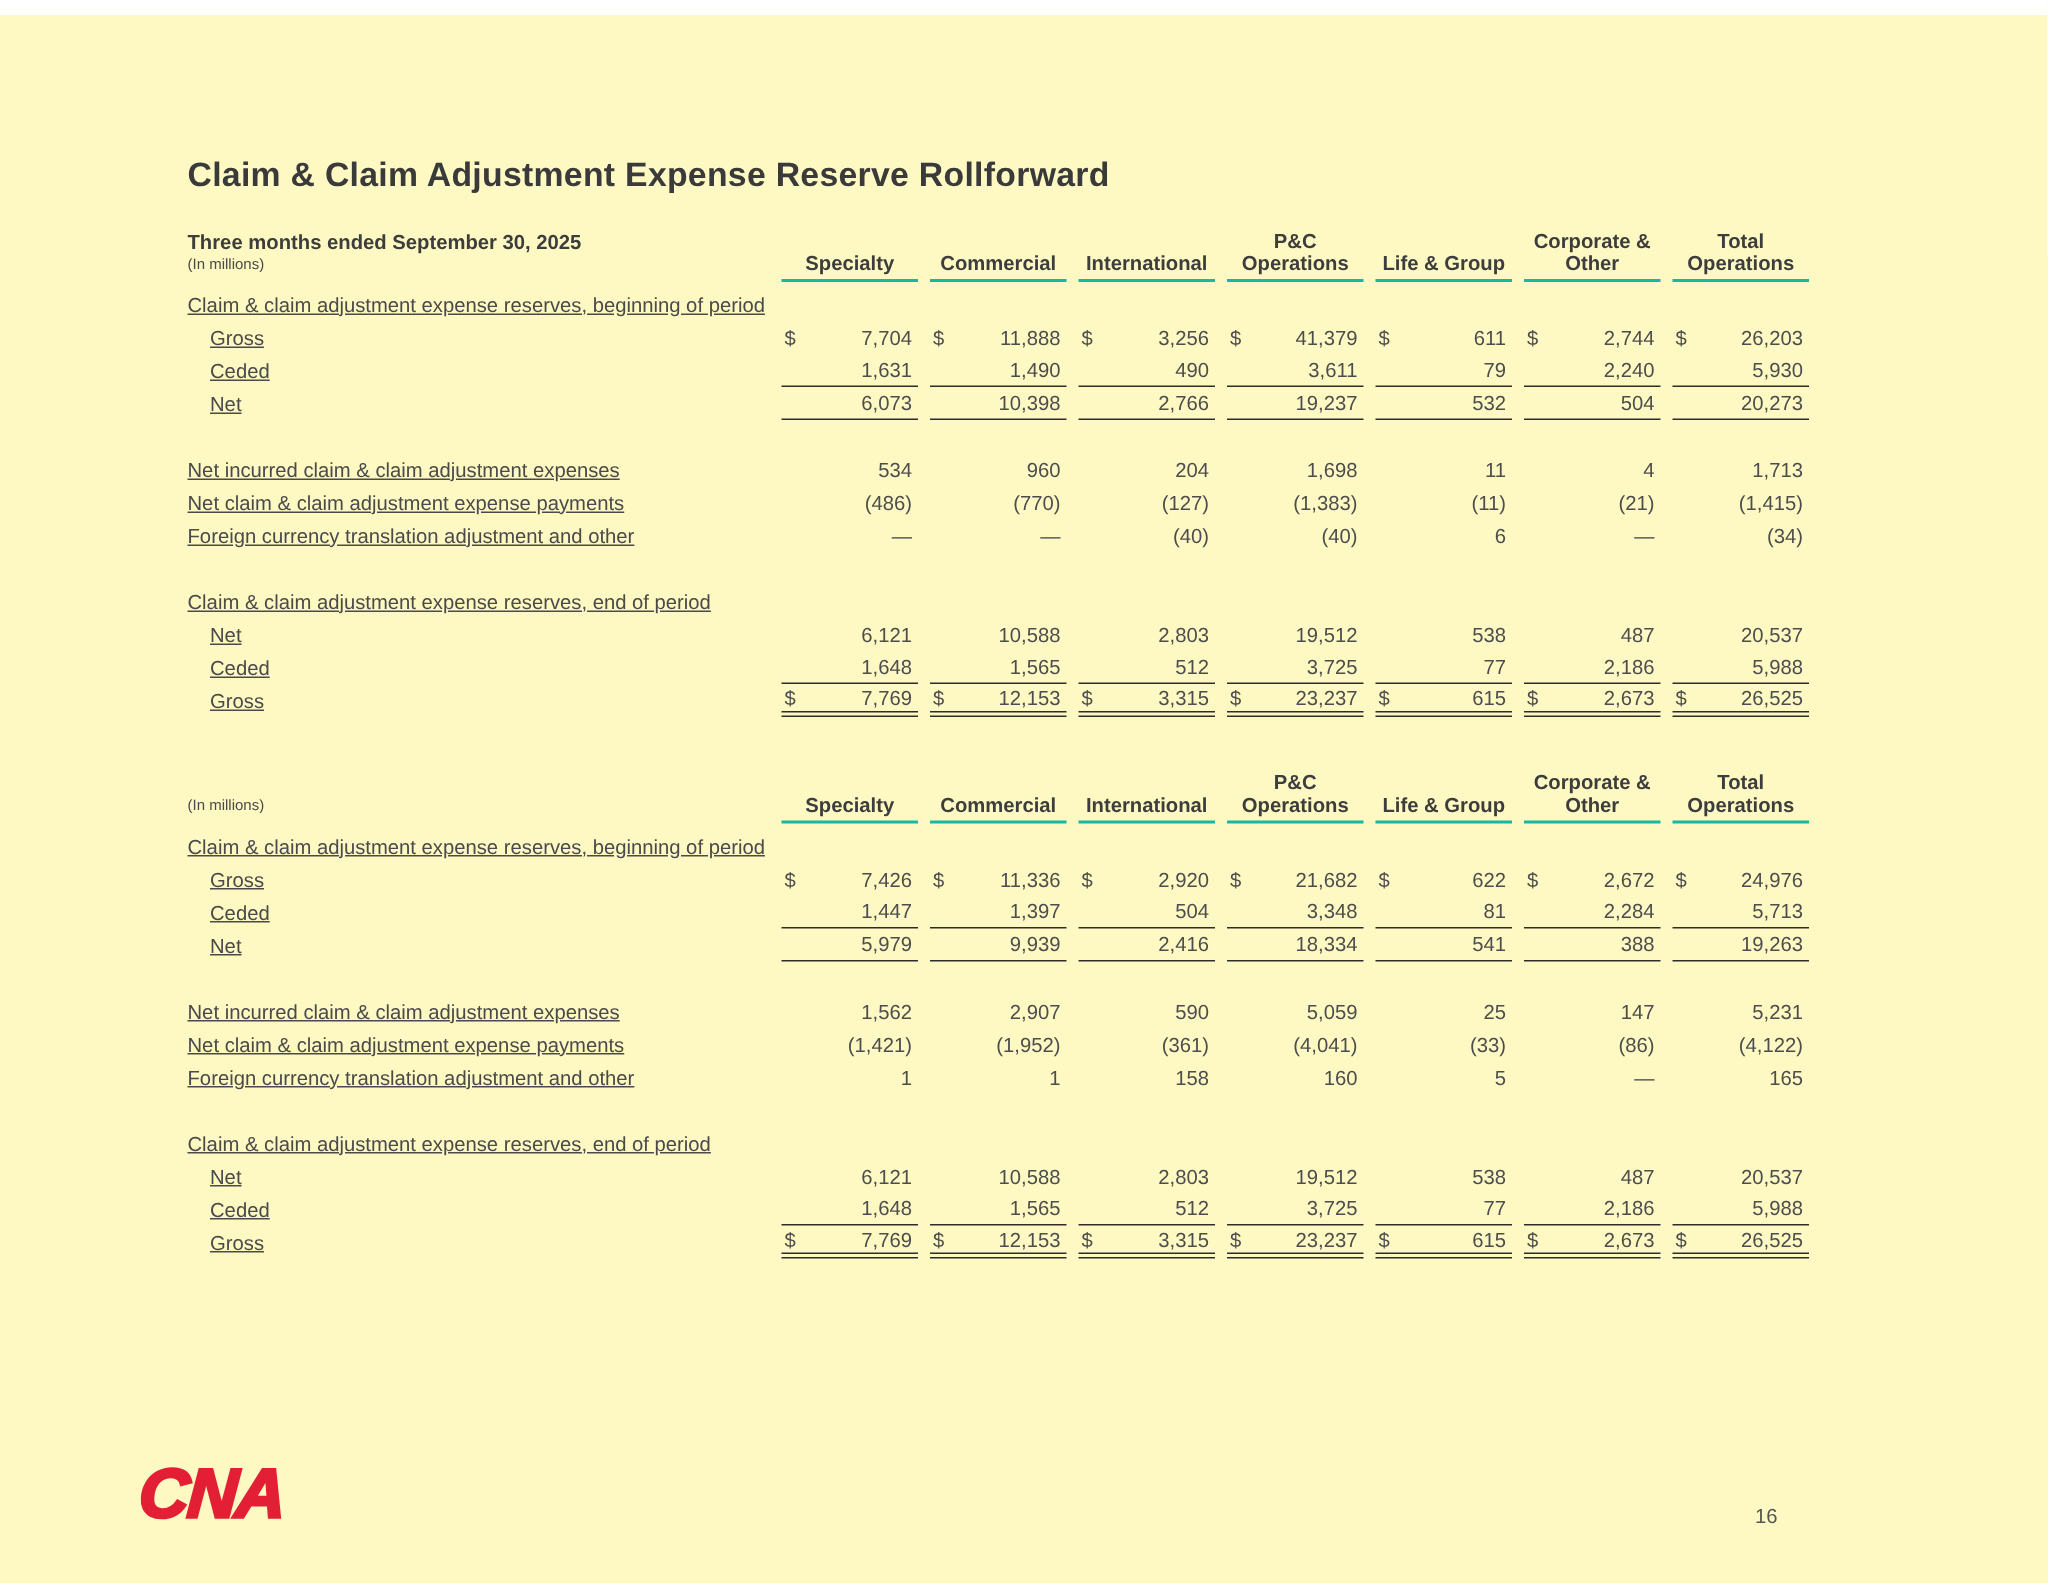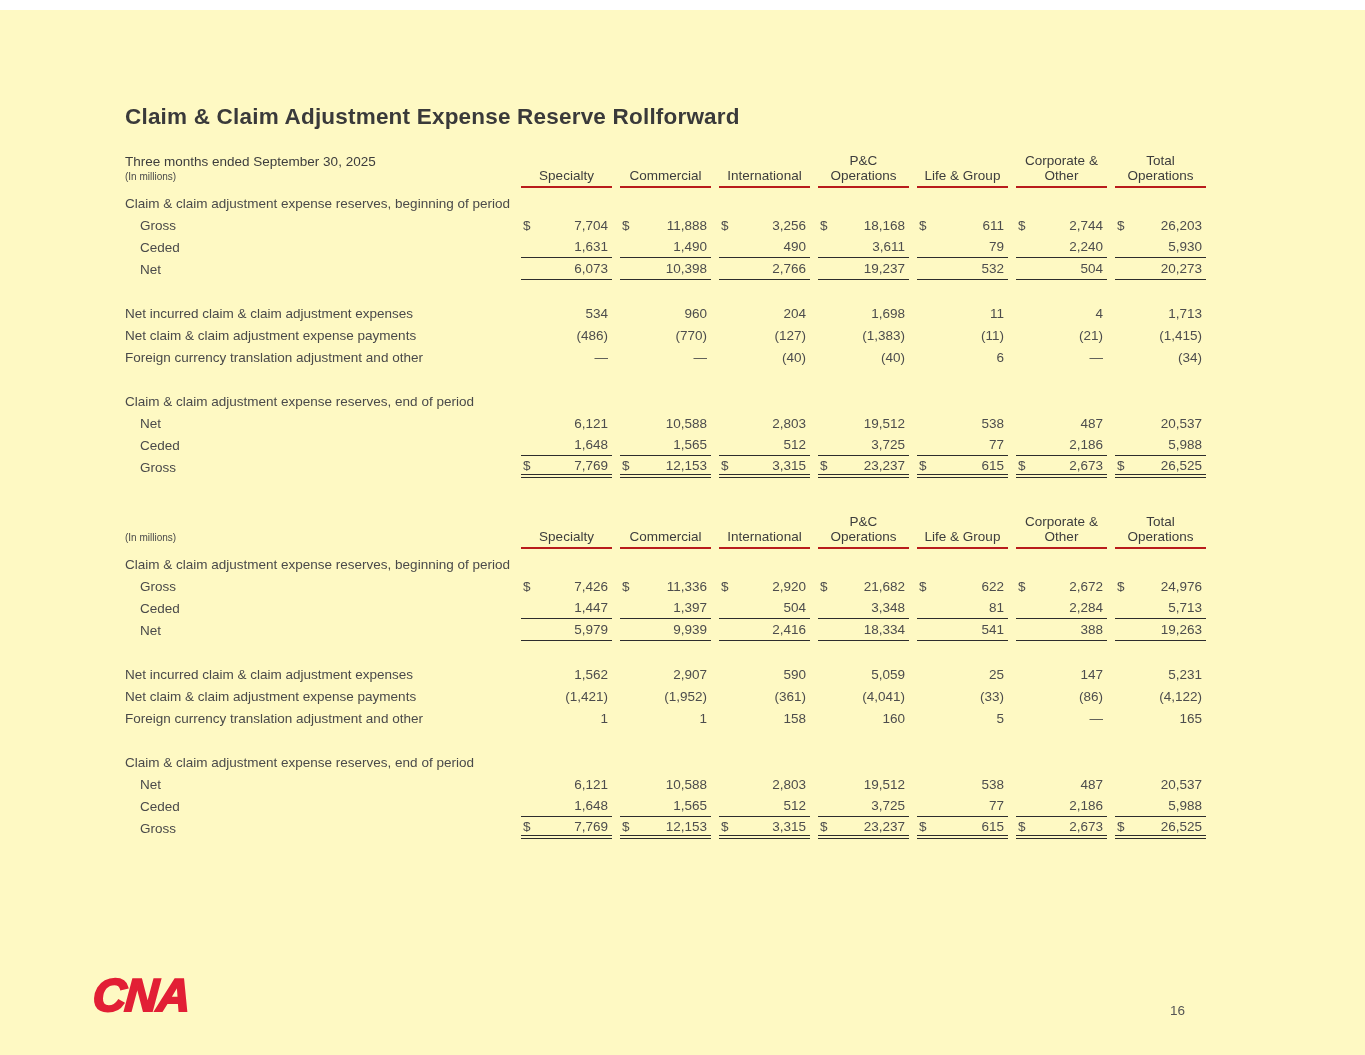--- a/index.html
+++ b/index.html
@@ -11,27 +11,27 @@
 
   .rf-table { width: 100%; }
   .rf-table + .rf-table { margin-top: 36px; }
 
   .row { display: grid; grid-template-columns: 388px repeat(7, 91px); column-gap: 8px; }
   .row.data-row { height: 22px; align-items: center; }
   .spacer { height: 22px; }
 
   .header-row { align-items: end; margin-bottom: 4px; }
   .head-label { display: flex; flex-direction: column; justify-content: flex-start; white-space: nowrap; padding-bottom: 4px; }
-  .head-label .period { font-weight: normal; font-size: 13.5px; color: #3d3d3d; line-height: 15px; }
+  .head-label .period { font-weight: bold; font-size: 13.5px; color: #3d3d3d; line-height: 15px; }
   .head-label .units { font-size: 10px; color: #4a4a4a; line-height: 15px; }
   .colhead { display: flex; flex-direction: column; justify-content: flex-end; text-align: center;
-             font-weight: normal; font-size: 13.5px; line-height: 15px; color: #3d3d3d;
-             border-bottom: 2px solid #b91c1c; padding-bottom: 3px; }
-
-  .label-col { font-size: 13.5px; color: #4a4a4a; white-space: nowrap; }
+             font-weight: bold; font-size: 13.5px; line-height: 15px; color: #3d3d3d;
+             border-bottom: 2px solid #14b8a6; padding-bottom: 3px; }
+
+  .label-col { font-size: 13.5px; color: #4a4a4a; white-space: nowrap; text-decoration: underline; }
   .label-col.indent { padding-left: 15px; }
   .section .label-col { color: #4a4a4a; }
 
   .cell.num { height: 22px; display: flex; justify-content: space-between; align-items: center;
               font-size: 13.5px; color: #4d4d4d; }
   .cell.num .dollar { padding-left: 2px; }
   .cell.num .val { padding-right: 4px; }
   .cell.rule-s { border-bottom: 1.5px solid #2d2d2d; }
   .cell.rule-d { border-bottom: 4px double #2d2d2d; }
 
@@ -90,21 +90,21 @@
             <div class="cell num">
               <div class="dollar">$</div>
               <div class="val">11,888</div>
             </div>
             <div class="cell num">
               <div class="dollar">$</div>
               <div class="val">3,256</div>
             </div>
             <div class="cell num">
               <div class="dollar">$</div>
-              <div class="val">18,168</div>
+              <div class="val">41,379</div>
             </div>
             <div class="cell num">
               <div class="dollar">$</div>
               <div class="val">611</div>
             </div>
             <div class="cell num">
               <div class="dollar">$</div>
               <div class="val">2,744</div>
             </div>
             <div class="cell num">

